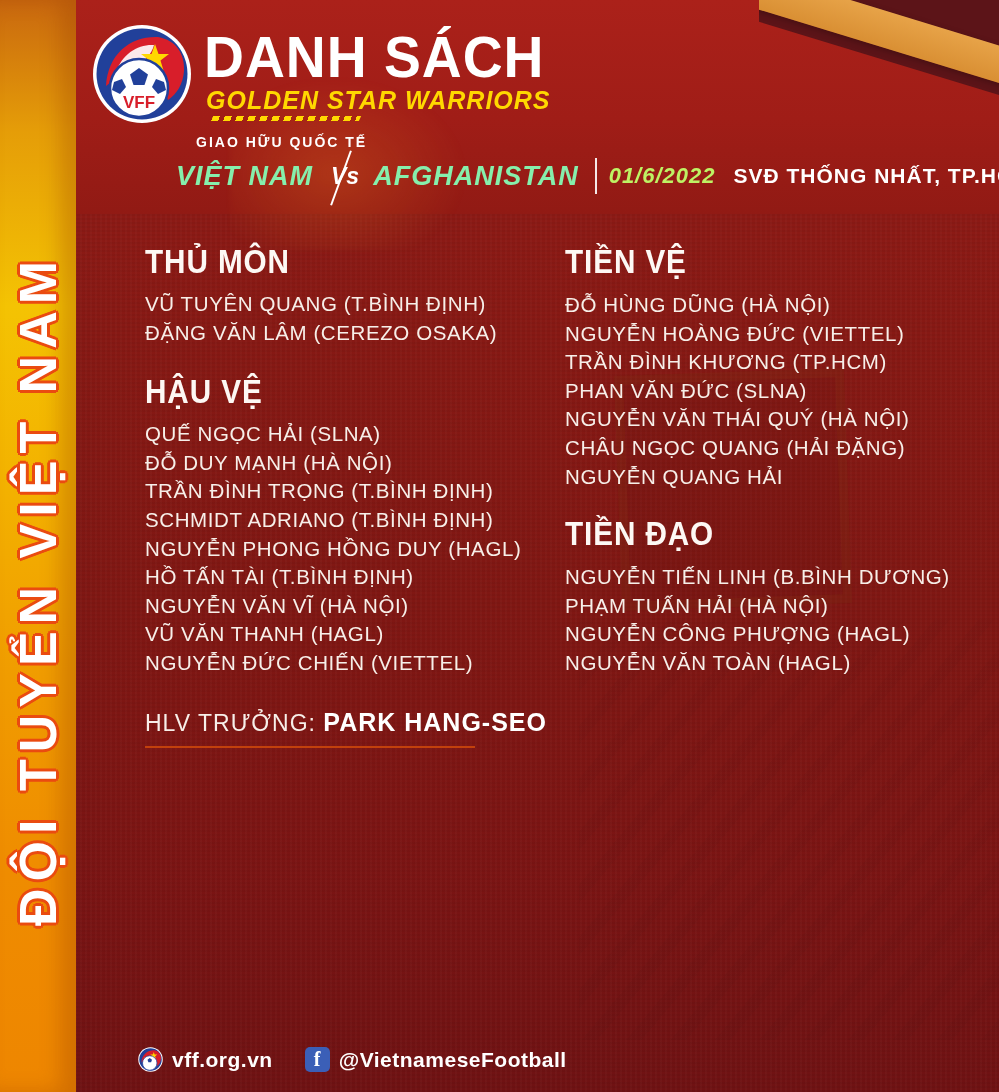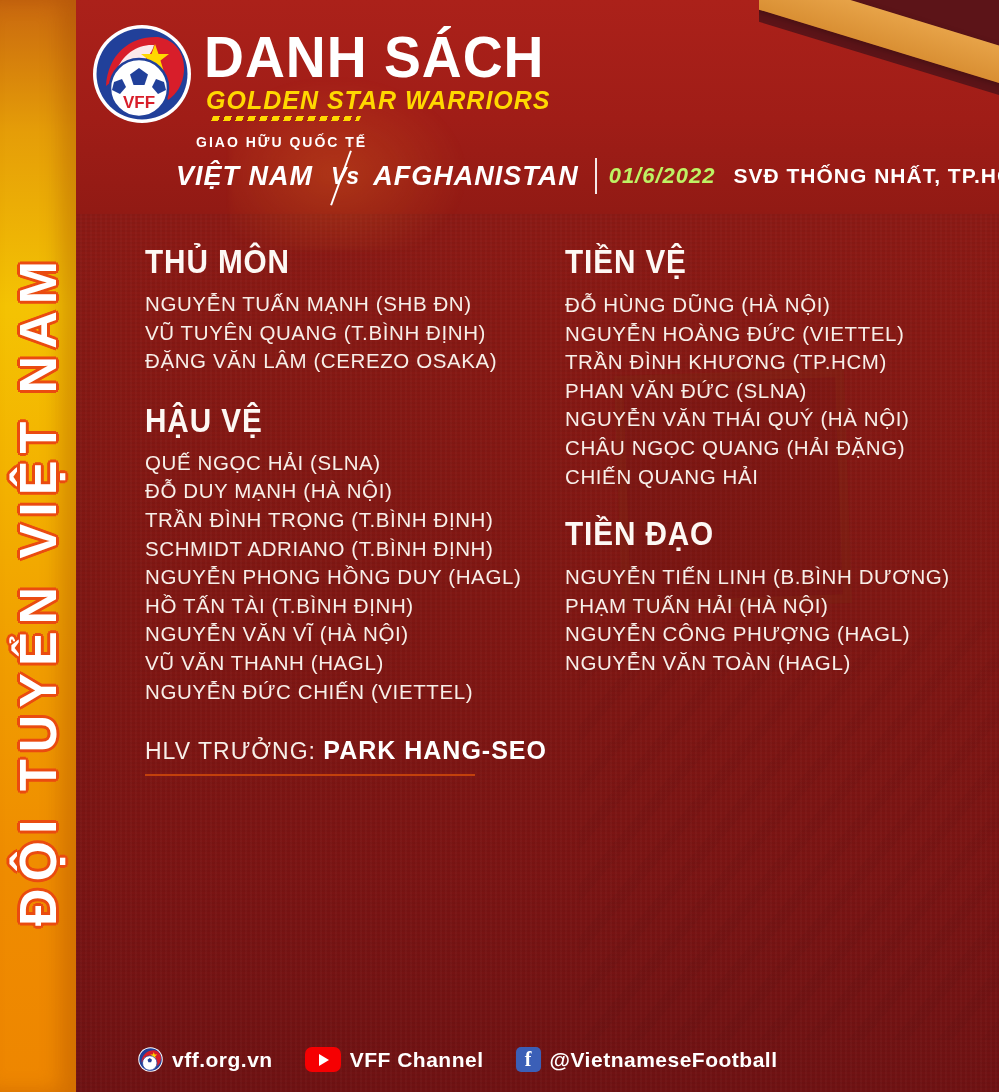--- a/index.html
+++ b/index.html
@@ -69,21 +69,21 @@
     background:repeating-linear-gradient(90deg,#ffd800 0 7px, transparent 7px 12px);
     transform:skewX(-25deg);
   }
 
   
   .match-comp {
     position:absolute; left:196px; top:134px; z-index:6;
     font-size:14px; font-weight:800; color:#ffffff; letter-spacing:2px; white-space:nowrap;
   }
   .match-line { position:absolute; left:176px; top:158px; z-index:6; display:flex; align-items:center; white-space:nowrap; }
-  .team { font-size:27px; font-weight:800; font-style:italic; color:#ffffff; letter-spacing:1px; }
+  .team { font-size:27px; font-weight:800; font-style:italic; color:#86efac; letter-spacing:1px; }
   .vs { position:relative; font-size:23px; font-weight:800; font-style:italic; color:#ffffff; margin:0 14px 0 18px; }
   .vs::before {
     content:""; position:absolute; left:9px; top:-14px; width:2px; height:58px;
     background:#ffffff; transform:rotate(20deg);
   }
   .match-divider { width:2px; height:36px; background:#ffffff; margin:0 12px 0 16px; opacity:.9; }
   .match-date { font-size:22px; font-weight:800; font-style:italic; color:#bef264; letter-spacing:1px; margin-right:18px; }
   .match-venue { font-size:21px; font-weight:800; color:#ffffff; letter-spacing:1px; }
 
   
@@ -176,21 +176,20 @@
   <span class="vs">Vs</span>
   <span class="team">AFGHANISTAN</span>
   <span class="match-divider"></span>
   <span class="match-date">01/6/2022</span>
   <span class="match-venue">SVĐ THỐNG NHẤT, TP.HCM</span>
 </div>
 
 <div class="col col-left" id="col-left">
 
 <div class="sec"><div class="sec-title">THỦ MÔN</div><ul>
-        <li>NGUYỄN TUẤN MẠNH (SHB ĐN)</li>
         <li>VŨ TUYÊN QUANG (T.BÌNH ĐỊNH)</li>
         <li>ĐẶNG VĂN LÂM (CEREZO OSAKA)</li>
       </ul></div>
     <div class="sec"><div class="sec-title">HẬU VỆ</div><ul>
         <li>QUẾ NGỌC HẢI (SLNA)</li>
         <li>ĐỖ DUY MẠNH (HÀ NỘI)</li>
         <li>TRẦN ĐÌNH TRỌNG (T.BÌNH ĐỊNH)</li>
         <li>SCHMIDT ADRIANO (T.BÌNH ĐỊNH)</li>
         <li>NGUYỄN PHONG HỒNG DUY (HAGL)</li>
         <li>HỒ TẤN TÀI (T.BÌNH ĐỊNH)</li>
@@ -202,21 +201,21 @@
   </div>
 <div class="col col-right" id="col-right">
 
 <div class="sec"><div class="sec-title">TIỀN VỆ</div><ul>
         <li>ĐỖ HÙNG DŨNG (HÀ NỘI)</li>
         <li>NGUYỄN HOÀNG ĐỨC (VIETTEL)</li>
         <li>TRẦN ĐÌNH KHƯƠNG (TP.HCM)</li>
         <li>PHAN VĂN ĐỨC (SLNA)</li>
         <li>NGUYỄN VĂN THÁI QUÝ (HÀ NỘI)</li>
         <li>CHÂU NGỌC QUANG (HẢI ĐẶNG)</li>
-        <li>CHIẾN QUANG HẢI</li>
+        <li>NGUYỄN QUANG HẢI</li>
       </ul></div>
     <div class="sec"><div class="sec-title">TIỀN ĐẠO</div><ul>
         <li>NGUYỄN TIẾN LINH (B.BÌNH DƯƠNG)</li>
         <li>PHẠM TUẤN HẢI (HÀ NỘI)</li>
         <li>NGUYỄN CÔNG PHƯỢNG (HAGL)</li>
         <li>NGUYỄN VĂN TOÀN (HAGL)</li>
       </ul></div>
   </div>
 
 <div class="footer">
@@ -225,22 +224,16 @@
       <circle cx="50" cy="50" r="49" fill="#ffffff"></circle>
       <circle cx="50" cy="50" r="45" fill="#21409a"></circle>
       <path d="M14,62 C16,30 38,12 66,13 C84,16 93,30 92,47 C91,60 85,70 76,76 C66,50 38,42 14,62 Z" fill="#d81e2a"></path>
       <polygon fill="#ffd800" points="63,20 66.5,30 77,30 68.5,36.5 71.5,46.5 63,40.5 54.5,46.5 57.5,36.5 49,30 59.5,30"></polygon>
       <circle cx="47" cy="64" r="29" fill="#ffffff" stroke="#21409a" stroke-width="3"></circle>
       <polygon fill="#21409a" points="47,44 56,50.5 52.5,61 41.5,61 38,50.5"></polygon>
     </svg>
     <span class="txt">vff.org.vn</span>
   </div>
   <div class="item">
-    <span class="yt-icon">
-        <span class="tri"></span>
-      </span>
-    <span class="txt">VFF Channel</span>
-  </div>
-  <div class="item">
     <span class="fb-icon">f</span>
     <span class="txt">@VietnameseFootball</span>
   </div>
 </div>
 
 </body></html>

